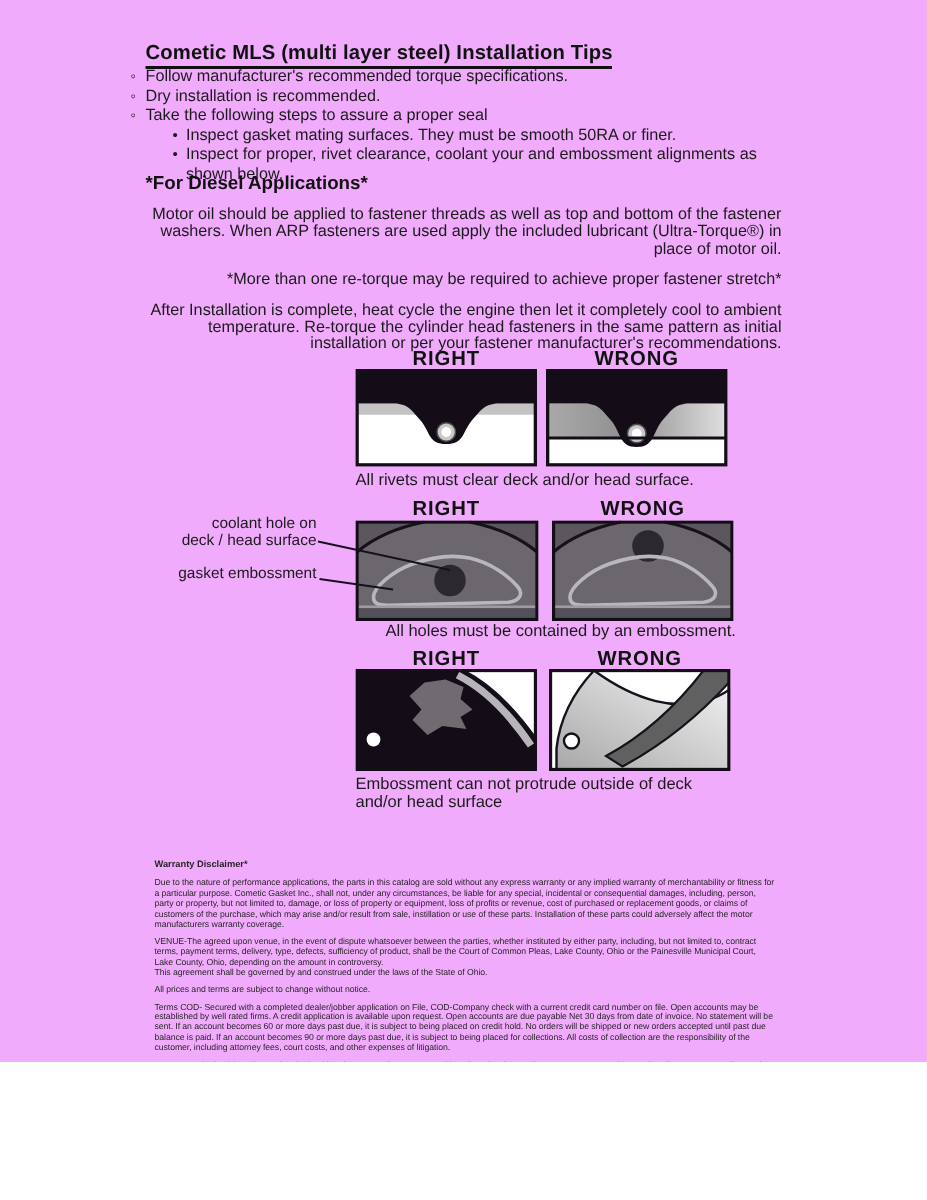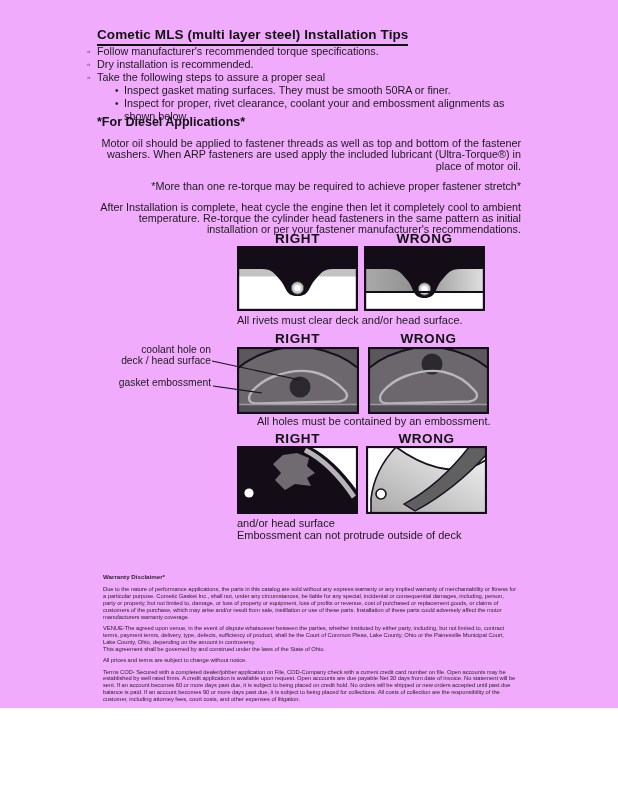--- a/index.html
+++ b/index.html
@@ -164,22 +164,22 @@
       </defs>
       <rect x="1" y="1" width="119" height="66" fill="#ffffff"></rect>
       <path d="M30,1 C15,17 7,35 5,53 L5,67 H120 V14 C88,35 52,17 30,1 Z" fill="url(#band3)" stroke="#17111b" stroke-width="1.6"></path>
       <path d="M103,1 H120 V9 C99,32 75,51 49,65 L38,58 C64,44 86,23 103,1 Z" fill="#606060" stroke="#17111b" stroke-width="1.4"></path>
       <circle cx="15" cy="48" r="5" fill="#ffffff" stroke="#17111b" stroke-width="1.6"></circle>
       <rect x="1" y="1" width="119" height="66" fill="none" stroke="#140d18" stroke-width="2.2"></rect>
     </svg>
   </div>
 
   <div class="caption" style="left:237px; top:517px; width:230px;">
+    <div>Embossment can not protrude outside of deck</div>
     <div>and/or head surface</div>
-    <div>Embossment can not protrude outside of deck</div>
   </div>
 
   <div class="legal">
     <h3>Warranty Disclaimer*</h3>
     <p>Due to the nature of performance applications, the parts in this catalog are sold without any express warranty or any implied warranty of merchantability or fitness for a particular purpose.  Cometic Gasket Inc., shall not, under any circumstances, be liable for any special, incidental or consequential damages, including, person, party or property, but not limited to, damage, or loss of property or equipment, loss of profits or revenue, cost of purchased or replacement goods, or claims of customers of the purchase, which may arise and/or result from sale, instillation or use of these parts.  Installation of these parts could adversely affect the motor manufacturers warranty coverage.</p>
     <p class="tight">VENUE-The agreed upon venue, in the event of dispute whatsoever between the parties, whether instituted by either party, including, but not limited to, contract terms, payment terms, delivery, type, defects, sufficiency of product, shall be the Court of Common Pleas, Lake County, Ohio or the Painesville Municipal Court, Lake County, Ohio, depending on the amount in controversy.</p>
     <p>This agreement shall be governed by and construed under the laws of the State of Ohio.</p>
     <p>All prices and terms are subject to change without notice.</p>
     <p>Terms COD- Secured with a completed dealer/jobber application on File, COD-Company check with a current credit card number on file.  Open accounts may be established by well rated firms.  A credit application is available upon request.  Open accounts are due payable Net 30 days from date of invoice.  No statement will be sent.  If an account becomes 60 or more days past due, it is subject to being placed on credit hold.  No orders will be shipped or new orders accepted until past due balance is paid.  If an account becomes 90 or more days past due, it is subject to being placed for collections.  All costs of collection are the responsibility of the customer, including attorney fees, court costs, and other expenses of litigation.</p>
     <p>Returns- Authorized (RGA) must be obtained in advance on all returns.  A packing slip or invoice number must accompany the merchandise.  No returns after 30 days from invoice date.  All returns are subject to a 25% restocking charge.  All custom designed and custom manufactured gaskets are non-returnable.</p>

